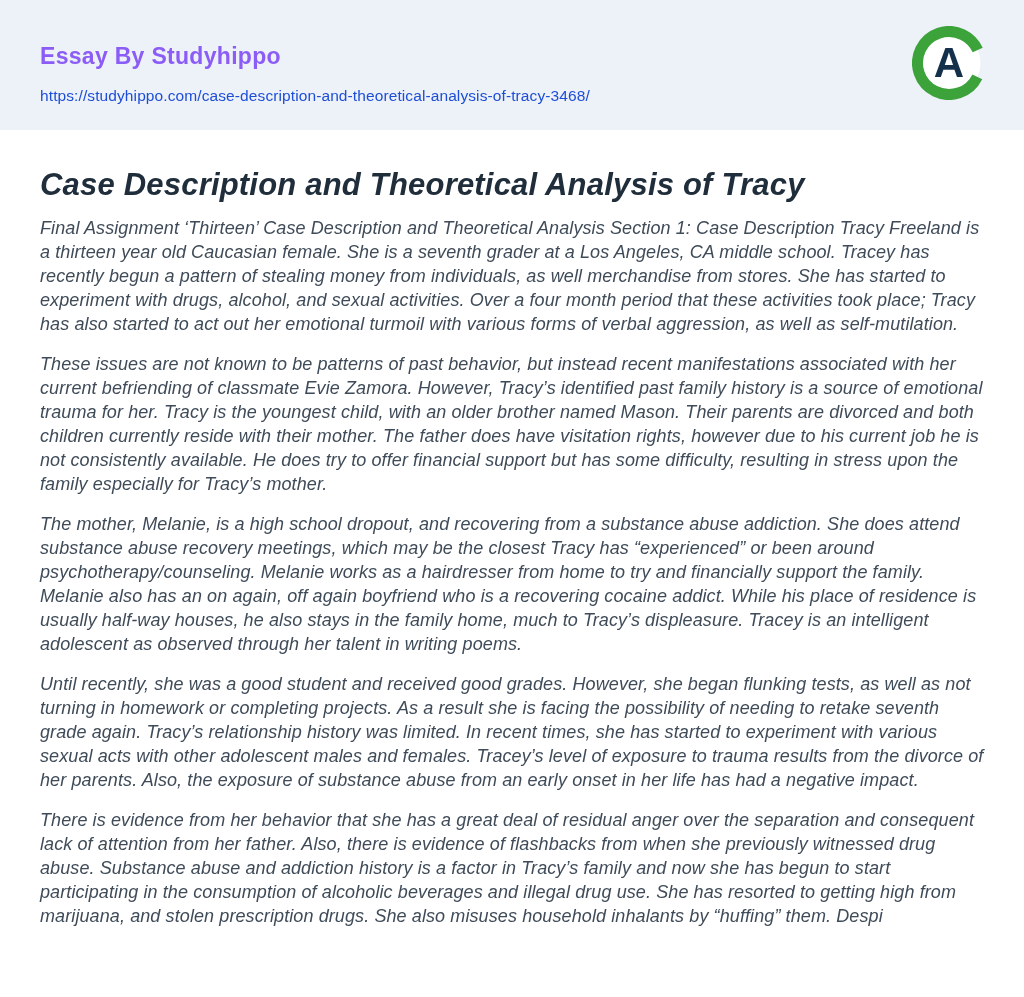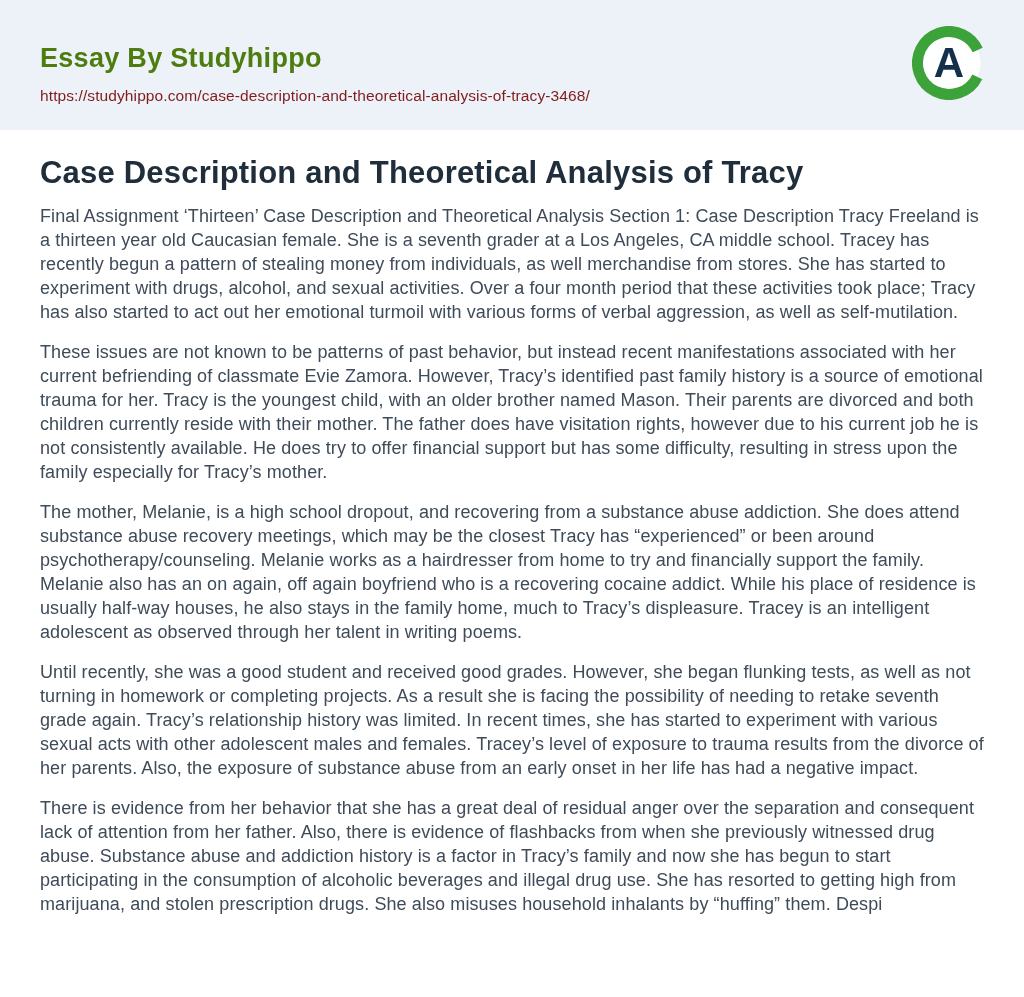--- a/index.html
+++ b/index.html
@@ -14,43 +14,44 @@
   }
   .header {
     background: #edf1f8;
     height: 130px;
     position: relative;
   }
   .site-title {
     position: absolute;
     left: 40px;
     top: 43px;
-    font-size: 27px;
+    font-size: 23px;
     font-weight: 700;
-    color: #4d7c0f;
+    color: #8b5cf6;
     letter-spacing: 0.3px;
   }
   .page-url {
     position: absolute;
     left: 40px;
     top: 87px;
     font-size: 15.5px;
-    color: #7f1d1d;
+    color: #1d4ed8;
     text-decoration: none;
     letter-spacing: 0.1px;
   }
   .logo {
     position: absolute;
     right: 38px;
     top: 26px;
     width: 74px;
     height: 74px;
   }
   .main {
-    padding: 24px 40px 0 40px;
+    padding: 36px 40px 0 40px;
+    font-style: italic;
   }
   .article-title {
     font-size: 31px;
     line-height: 37px;
     font-weight: 700;
     color: #202e3c;
     margin: 0 0 13px 0;
     max-width: 880px;
     letter-spacing: 0.2px;
   }

